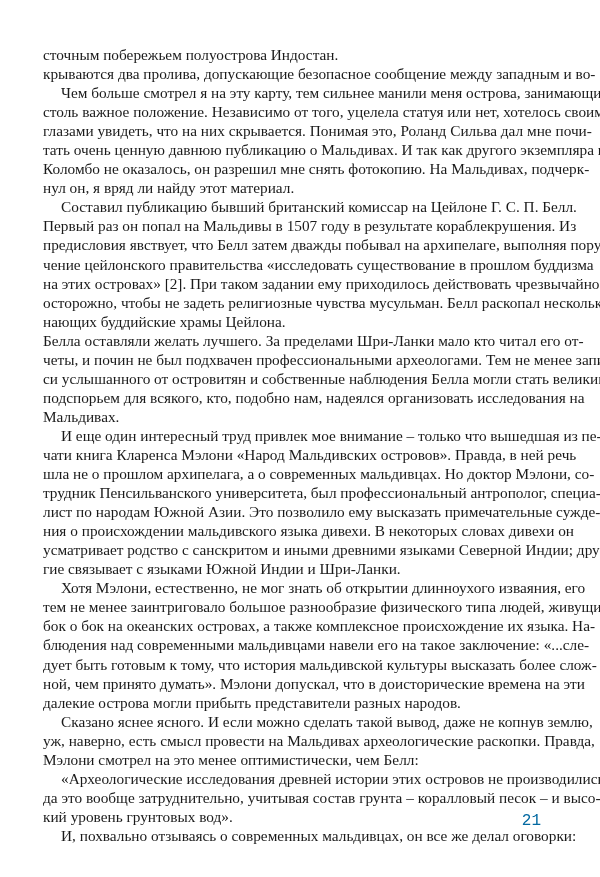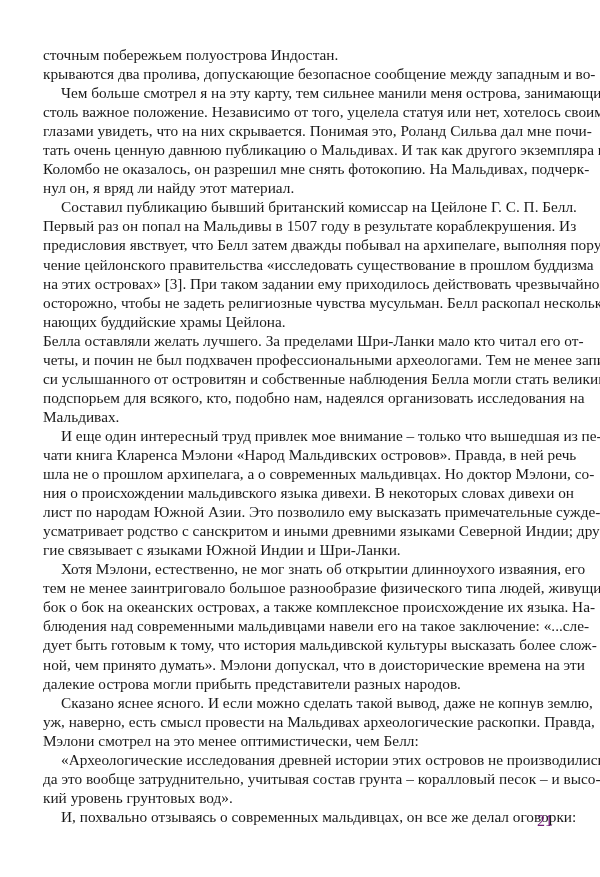--- a/index.html
+++ b/index.html
@@ -3,52 +3,53 @@
 <meta charset="utf-8">
 <style>
   html, body { margin: 0; padding: 0; background: #ffffff; }
   body { width: 600px; height: 877px; position: relative; overflow: hidden;
          font-family: "Liberation Serif", "DejaVu Serif", serif; color: #1a1a1a; }
   .page { position: absolute; left: 43px; top: 45px; width: 511px; }
   .line { display: block; font-size: 15.3px; line-height: 19.05px; height: 19.05px;
           white-space: nowrap; text-align: justify; text-align-last: justify; }
   .line.last { text-align-last: left; }
   .line.indent { padding-left: 18px; }
-  .pagenum { position: absolute; right: 47px; top: 812px; font-size: 16px; color: #701a75; }
+  .pagenum { position: absolute; right: 59px; top: 812px; font-size: 16px; color: #0369a1; font-family: Liberation Mono, monospace; }
 </style>
 </head>
 <body>
 
 <div class="page">
   <div id="body-text">
       <span class="line last">сточным побережьем полуострова Индостан.</span>
       <span class="line">крываются два пролива, допускающие безопасное сообщение между западным и во-</span>
       <span class="line indent">Чем больше смотрел я на эту карту, тем сильнее манили меня острова, занимающие</span>
       <span class="line">столь важное положение. Независимо от того, уцелела статуя или нет, хотелось своими</span>
       <span class="line">глазами увидеть, что на них скрывается. Понимая это, Роланд Сильва дал мне почи-</span>
       <span class="line">тать очень ценную давнюю публикацию о Мальдивах. И так как другого экземпляра в</span>
       <span class="line">Коломбо не оказалось, он разрешил мне снять фотокопию. На Мальдивах, подчерк-</span>
       <span class="line last">нул он, я вряд ли найду этот материал.</span>
       <span class="line indent">Составил публикацию бывший британский комиссар на Цейлоне Г. С. П. Белл.</span>
       <span class="line">Первый раз он попал на Мальдивы в 1507 году в результате кораблекрушения. Из</span>
       <span class="line">предисловия явствует, что Белл затем дважды побывал на архипелаге, выполняя пору-</span>
       <span class="line">чение цейлонского правительства «исследовать существование в прошлом буддизма</span>
-      <span class="line">на этих островах» [3]. При таком задании ему приходилось действовать чрезвычайно</span>
+      <span class="line">на этих островах» [2]. При таком задании ему приходилось действовать чрезвычайно</span>
       <span class="line">осторожно, чтобы не задеть религиозные чувства мусульман. Белл раскопал несколько</span>
       <span class="line last">нающих буддийские храмы Цейлона.</span>
       <span class="line">Белла оставляли желать лучшего. За пределами Шри-Ланки мало кто читал его от-</span>
       <span class="line">четы, и почин не был подхвачен профессиональными археологами. Тем не менее запи-</span>
       <span class="line">си услышанного от островитян и собственные наблюдения Белла могли стать великим</span>
       <span class="line">подспорьем для всякого, кто, подобно нам, надеялся организовать исследования на</span>
       <span class="line last">Мальдивах.</span>
       <span class="line indent">И еще один интересный труд привлек мое внимание – только что вышедшая из пе-</span>
       <span class="line">чати книга Кларенса Мэлони «Народ Мальдивских островов». Правда, в ней речь</span>
       <span class="line">шла не о прошлом архипелага, а о современных мальдивцах. Но доктор Мэлони, со-</span>
+      <span class="line">трудник Пенсильванского университета, был профессиональный антрополог, специа-</span>
+      <span class="line">лист по народам Южной Азии. Это позволило ему высказать примечательные сужде-</span>
       <span class="line">ния о происхождении мальдивского языка дивехи. В некоторых словах дивехи он</span>
-      <span class="line">лист по народам Южной Азии. Это позволило ему высказать примечательные сужде-</span>
       <span class="line">усматривает родство с санскритом и иными древними языками Северной Индии; дру-</span>
       <span class="line last">гие связывает с языками Южной Индии и Шри-Ланки.</span>
       <span class="line indent">Хотя Мэлони, естественно, не мог знать об открытии длинноухого изваяния, его</span>
       <span class="line">тем не менее заинтриговало большое разнообразие физического типа людей, живущих</span>
       <span class="line">бок о бок на океанских островах, а также комплексное происхождение их языка. На-</span>
       <span class="line">блюдения над современными мальдивцами навели его на такое заключение: «...сле-</span>
       <span class="line">дует быть готовым к тому, что история мальдивской культуры высказать более слож-</span>
       <span class="line">ной, чем принято думать». Мэлони допускал, что в доисторические времена на эти</span>
       <span class="line last">далекие острова могли прибыть представители разных народов.</span>
       <span class="line indent">Сказано яснее ясного. И если можно сделать такой вывод, даже не копнув землю,</span>

